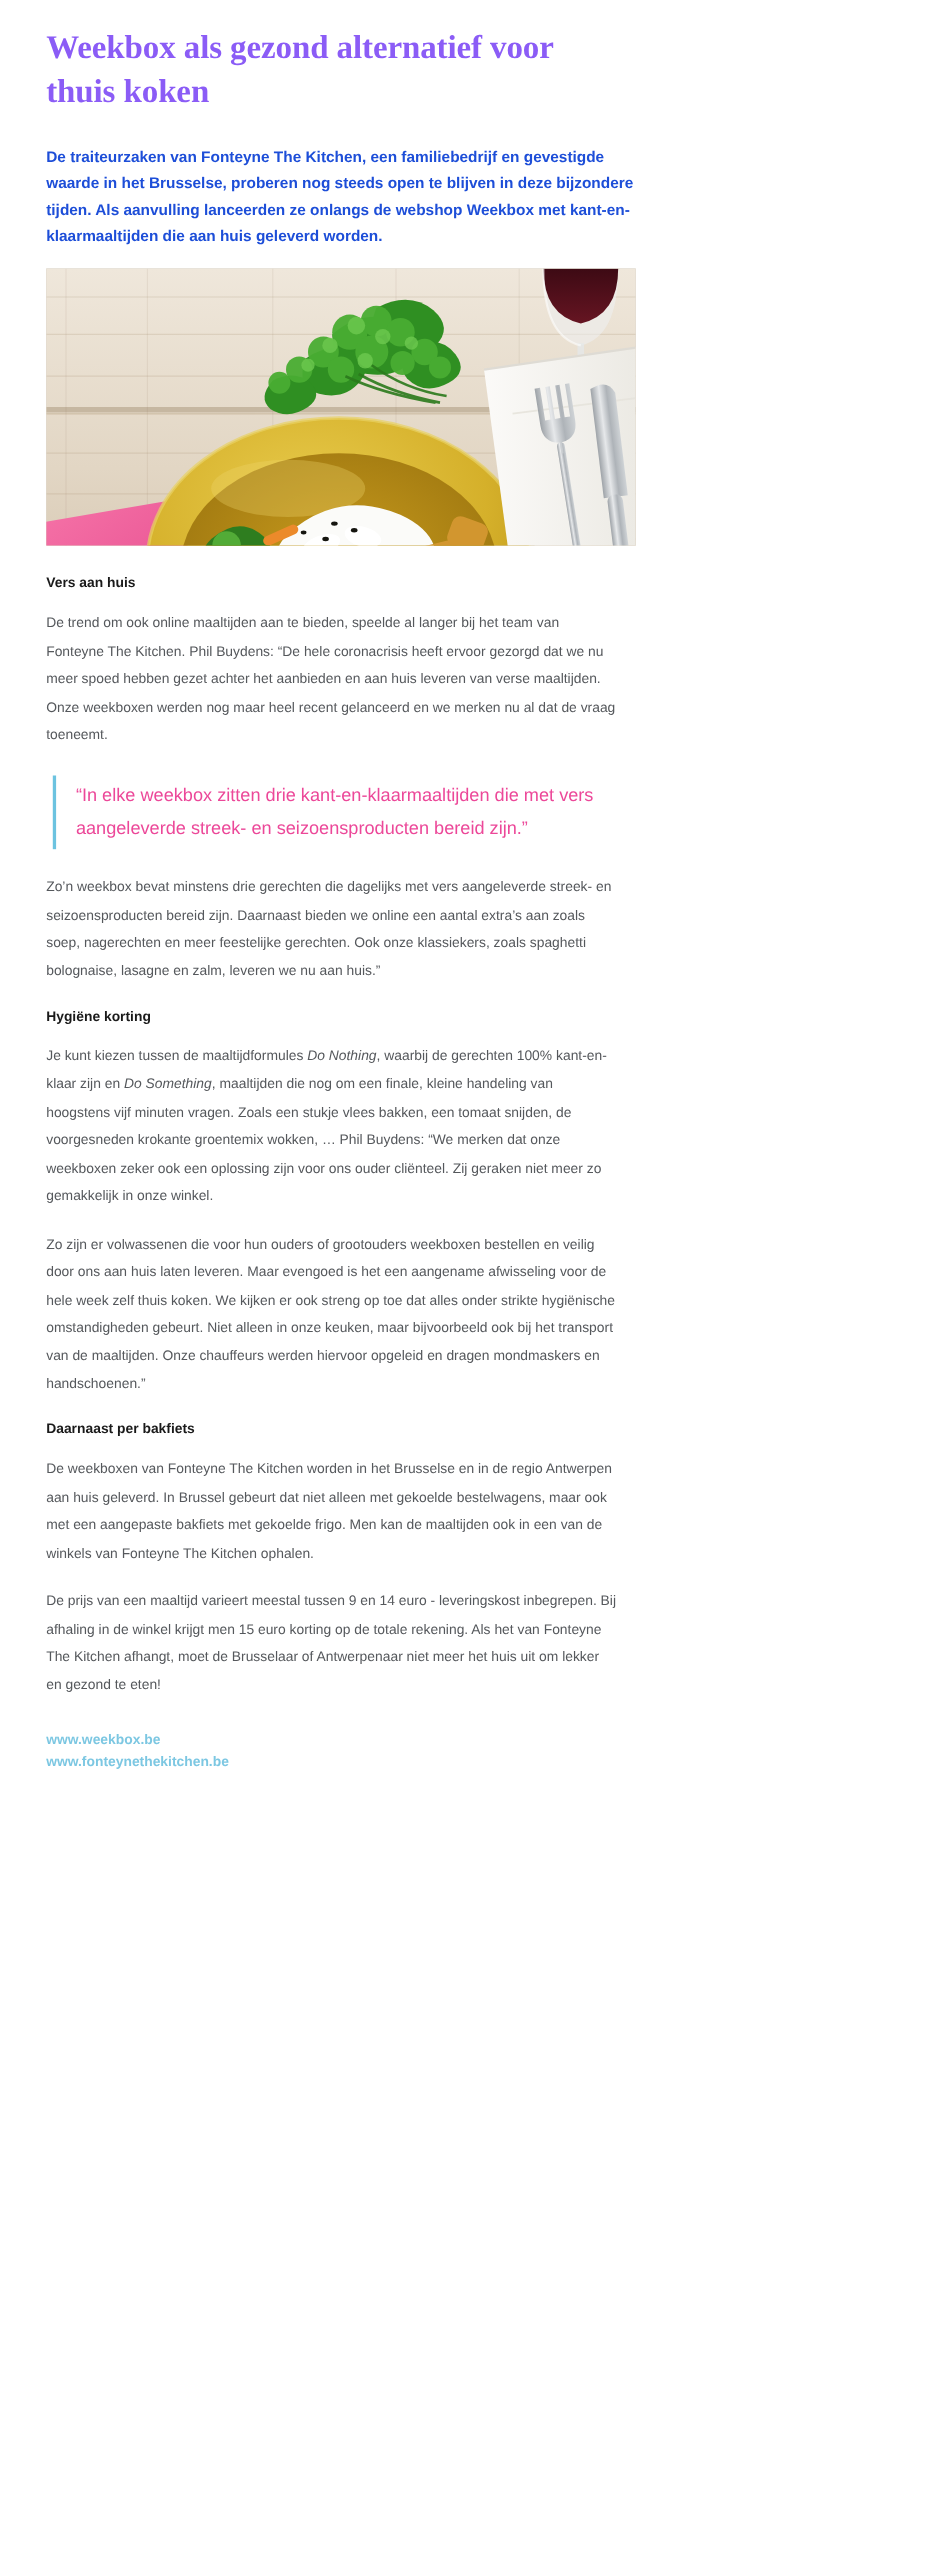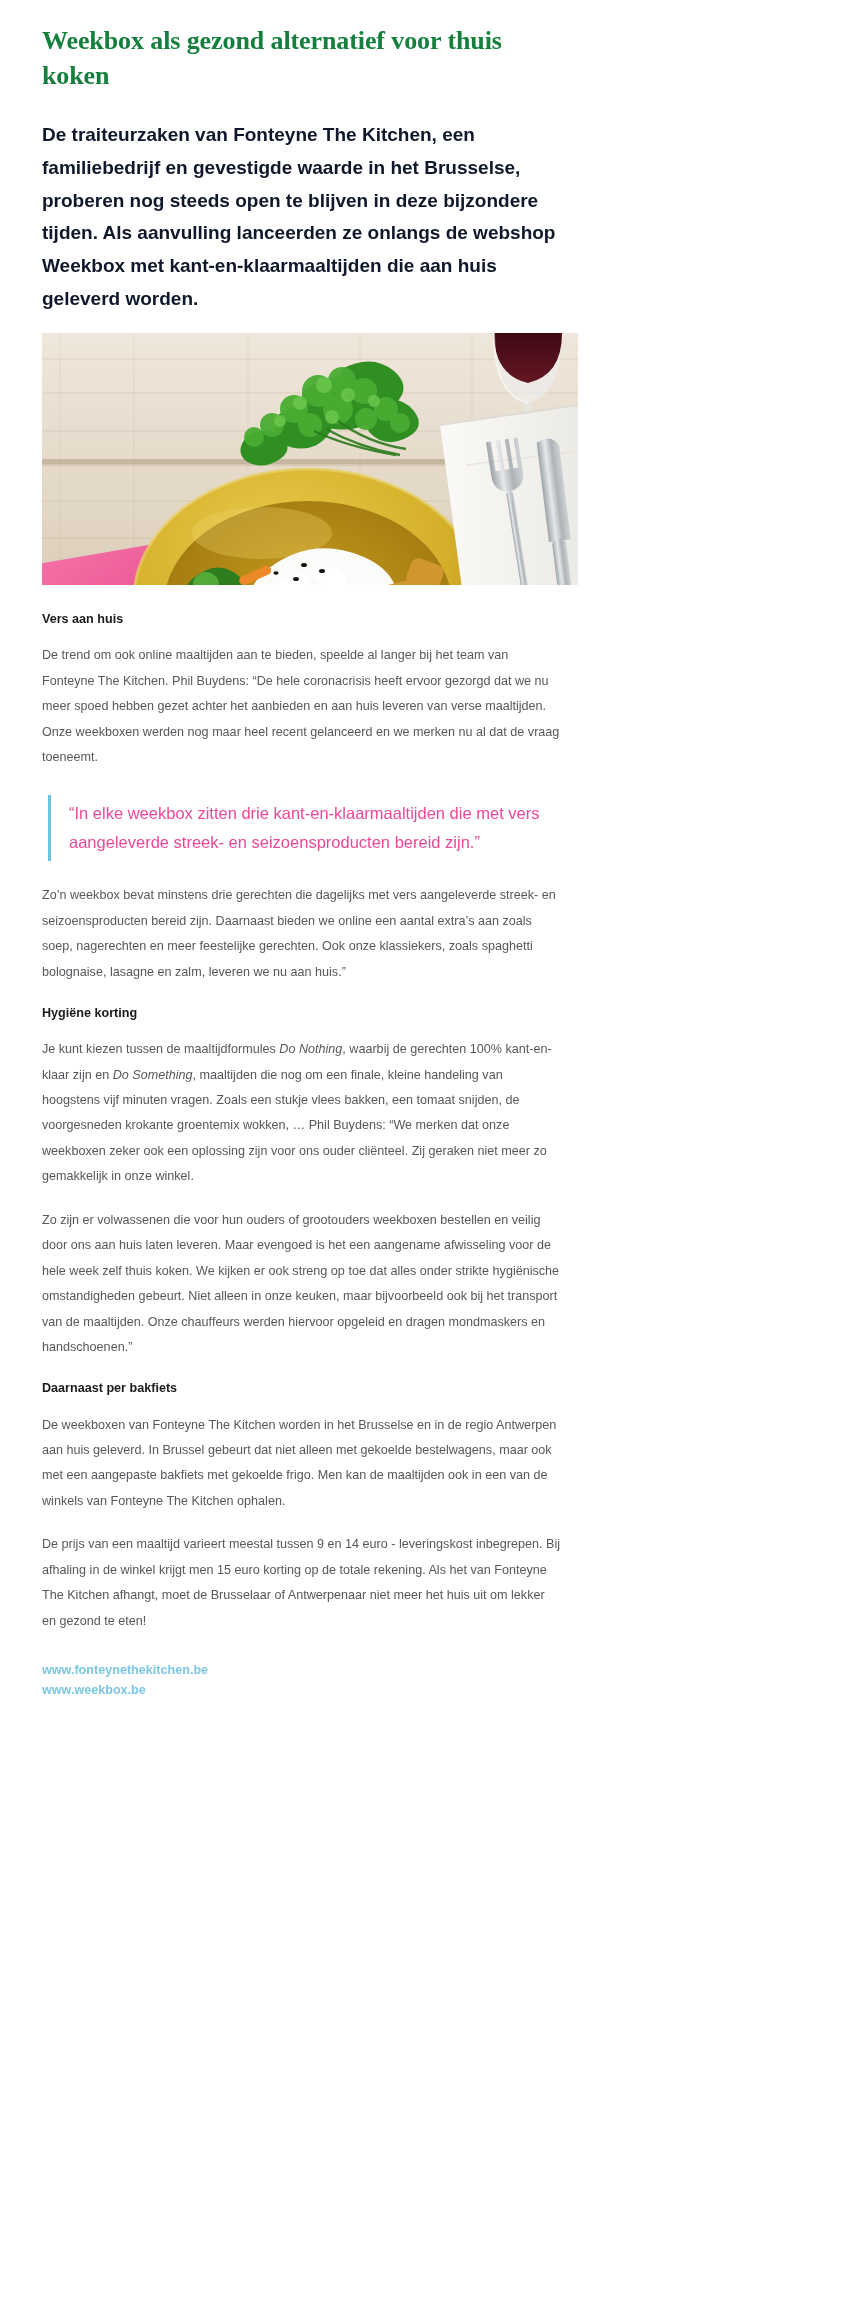--- a/index.html
+++ b/index.html
@@ -20,35 +20,35 @@
     width:536px;
     margin:0 0 0 42px;
     padding-top:24px;
     box-sizing:border-box;
   }
 
   
   .article-title{
     font-family:"Liberation Serif", serif;
     font-weight:bold;
-    font-size:26px;
+    font-size:30px;
     line-height:1.33;
-    color:#15803d;
+    color:#8b5cf6;
     letter-spacing:-0.1px;
     margin:0 0 26px 0;
     max-width:500px;
   }
 
   
   .lead{
     font-family:"Liberation Sans", sans-serif;
     font-weight:bold;
-    font-size:19px;
+    font-size:14px;
     line-height:1.72;
-    color:#0f172a;
+    color:#1d4ed8;
     margin:0 0 18px 0;
   }
 
   
   .hero{
     width:536px;
     height:252px;
     margin:0 0 24px 0;
     position:relative;
     overflow:hidden;
@@ -347,19 +347,19 @@
 
     <p class="body-par">Zo zijn er volwassenen die voor hun ouders of grootouders weekboxen bestellen en veilig door ons aan huis laten leveren. Maar evengoed is het een aangename afwisseling voor de hele week zelf thuis koken. We kijken er ook streng op toe dat alles onder strikte hygiënische omstandigheden gebeurt. Niet alleen in onze keuken, maar bijvoorbeeld ook bij het transport van de maaltijden. Onze chauffeurs werden hiervoor opgeleid en dragen mondmaskers en handschoenen.”</p>
 
     <h2 class="section-heading">Daarnaast per bakfiets</h2>
 
     <p class="body-par">De weekboxen van Fonteyne The Kitchen worden in het Brusselse en in de regio Antwerpen aan huis geleverd. In Brussel gebeurt dat niet alleen met gekoelde bestelwagens, maar ook met een aangepaste bakfiets met gekoelde frigo. Men kan de maaltijden ook in een van de winkels van Fonteyne The Kitchen ophalen.</p>
 
     <p class="body-par">De prijs van een maaltijd varieert meestal tussen 9 en 14 euro - leveringskost inbegrepen. Bij afhaling in de winkel krijgt men 15 euro korting op de totale rekening. Als het van Fonteyne The Kitchen afhangt, moet de Brusselaar of Antwerpenaar niet meer het huis uit om lekker en gezond te eten!</p>
 
     <div class="link-list">
+      <a class="site-link" href="#">www.weekbox.be</a>
       <a class="site-link" href="#">www.fonteynethekitchen.be</a>
-      <a class="site-link" href="#">www.weekbox.be</a>
     </div>
 
     <div class="spacer-bottom"></div>
   </div>
 </div>
 
 </body></html>

